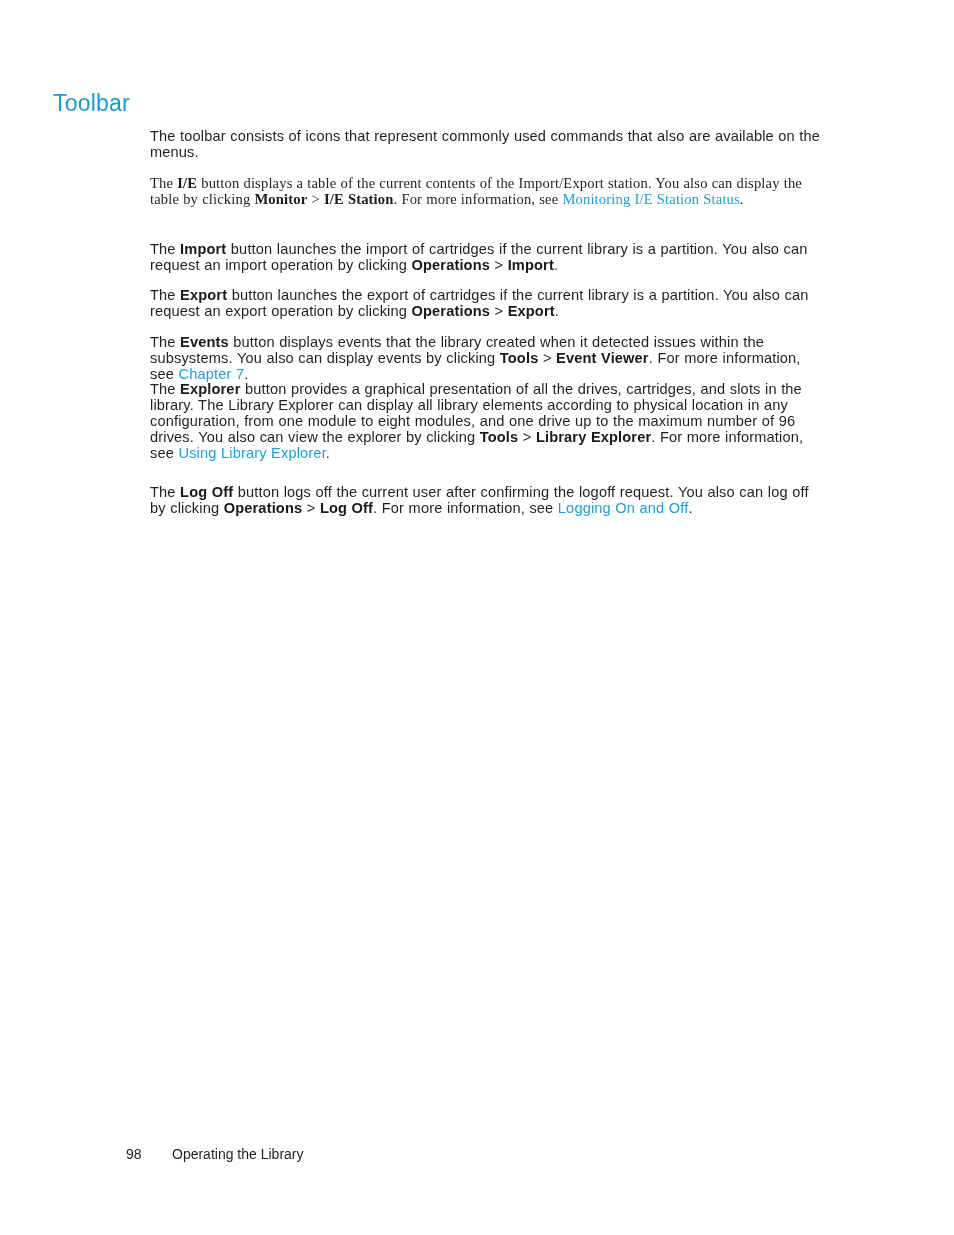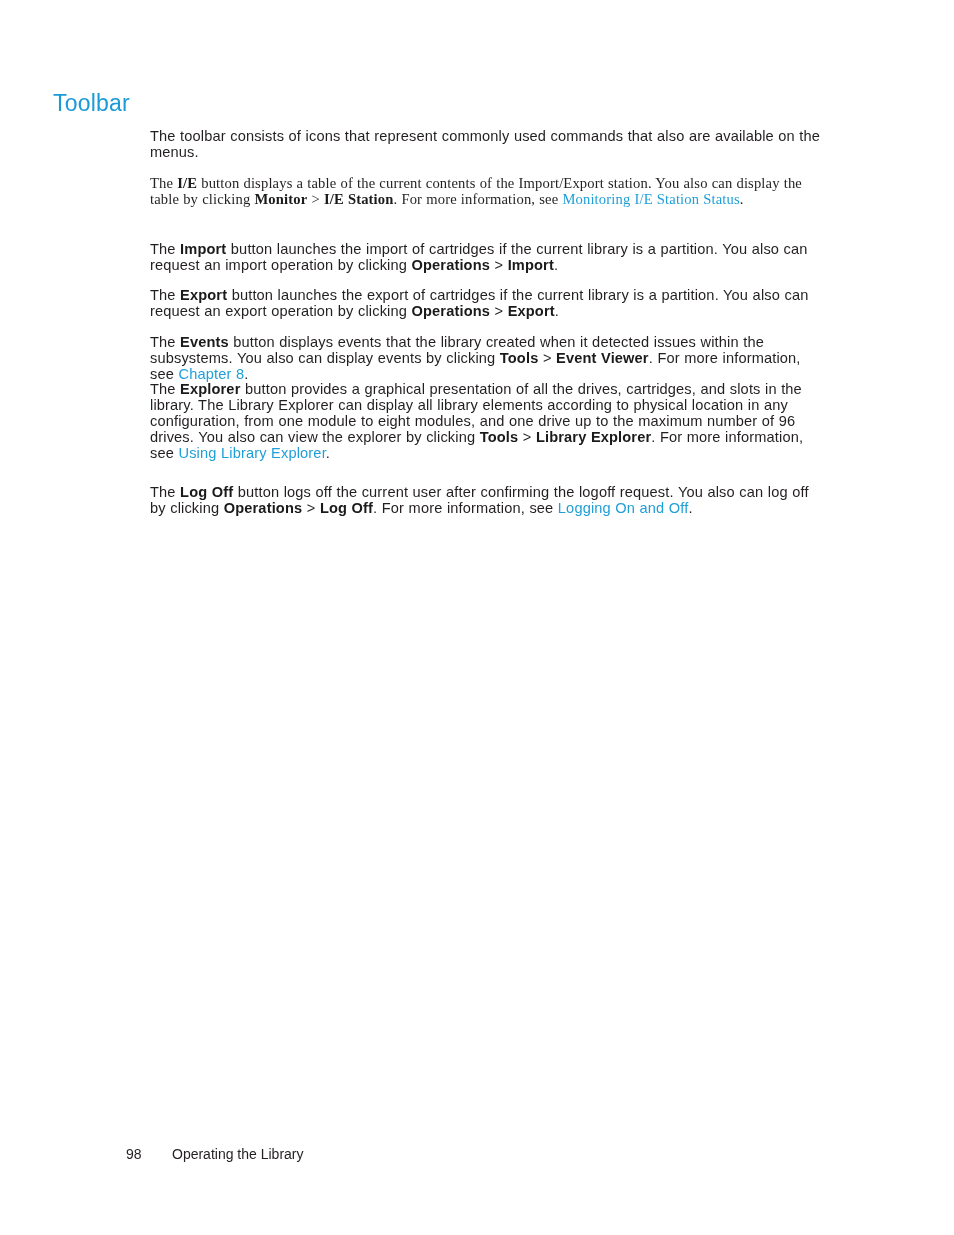--- a/index.html
+++ b/index.html
@@ -99,21 +99,21 @@
   <h1 class="h1 h1-toolbar">Toolbar</h1>
 
   <p class="para p-intro"><span>The toolbar consists of icons that represent commonly used commands that also are available on the menus.</span></p>
 
   <p class="para p-ie"><span>The </span><b>I/E</b><span> button displays a table of the current contents of the Import/Export station. You also can display the table by clicking </span><b>Monitor</b><span> &gt; </span><b>I/E Station</b><span>. For more information, see </span><a class="lnk" href="#">Monitoring I/E Station Status</a><span>.</span></p>
 
   <p class="para p-export"><span>The </span><b>Export</b><span> button launches the export of cartridges if the current library is a partition. You also can request an export operation by clicking </span><b>Operations</b><span> &gt; </span><b>Export</b><span>.</span></p>
 
   <p class="para p-import"><span>The </span><b>Import</b><span> button launches the import of cartridges if the current library is a partition. You also can request an import operation by clicking </span><b>Operations</b><span> &gt; </span><b>Import</b><span>.</span></p>
 
-  <p class="para p-events"><span>The </span><b>Events</b><span> button displays events that the library created when it detected issues within the subsystems. You also can display events by clicking </span><b>Tools</b><span> &gt; </span><b>Event Viewer</b><span>. For more information, see </span><a class="lnk" href="#">Chapter 8</a><span>.</span></p>
+  <p class="para p-events"><span>The </span><b>Events</b><span> button displays events that the library created when it detected issues within the subsystems. You also can display events by clicking </span><b>Tools</b><span> &gt; </span><b>Event Viewer</b><span>. For more information, see </span><a class="lnk" href="#">Chapter 7</a><span>.</span></p>
 
   <p class="para p-explorer"><span>The </span><b>Explorer</b><span> button provides a graphical presentation of all the drives, cartridges, and slots in the library. The Library Explorer can display all library elements according to physical location in any configuration, from one module to eight modules, and one drive up to the maximum number of 96 drives. You also can view the explorer by clicking </span><b>Tools</b><span> &gt; </span><b>Library Explorer</b><span>. For more information, see </span><a class="lnk" href="#">Using Library Explorer</a><span>.</span></p>
 
   <p class="para p-logoff"><span>The </span><b>Log Off</b><span> button logs off the current user after confirming the logoff request. You also can log off by clicking </span><b>Operations</b><span> &gt; </span><b>Log Off</b><span>. For more information, see </span><a class="lnk" href="#">Logging On and Off</a><span>.</span></p>
 
 
 
   <div class="footer">
     <span class="pgnum">98</span><span class="chaptitle">Operating the Library</span>
   </div>

